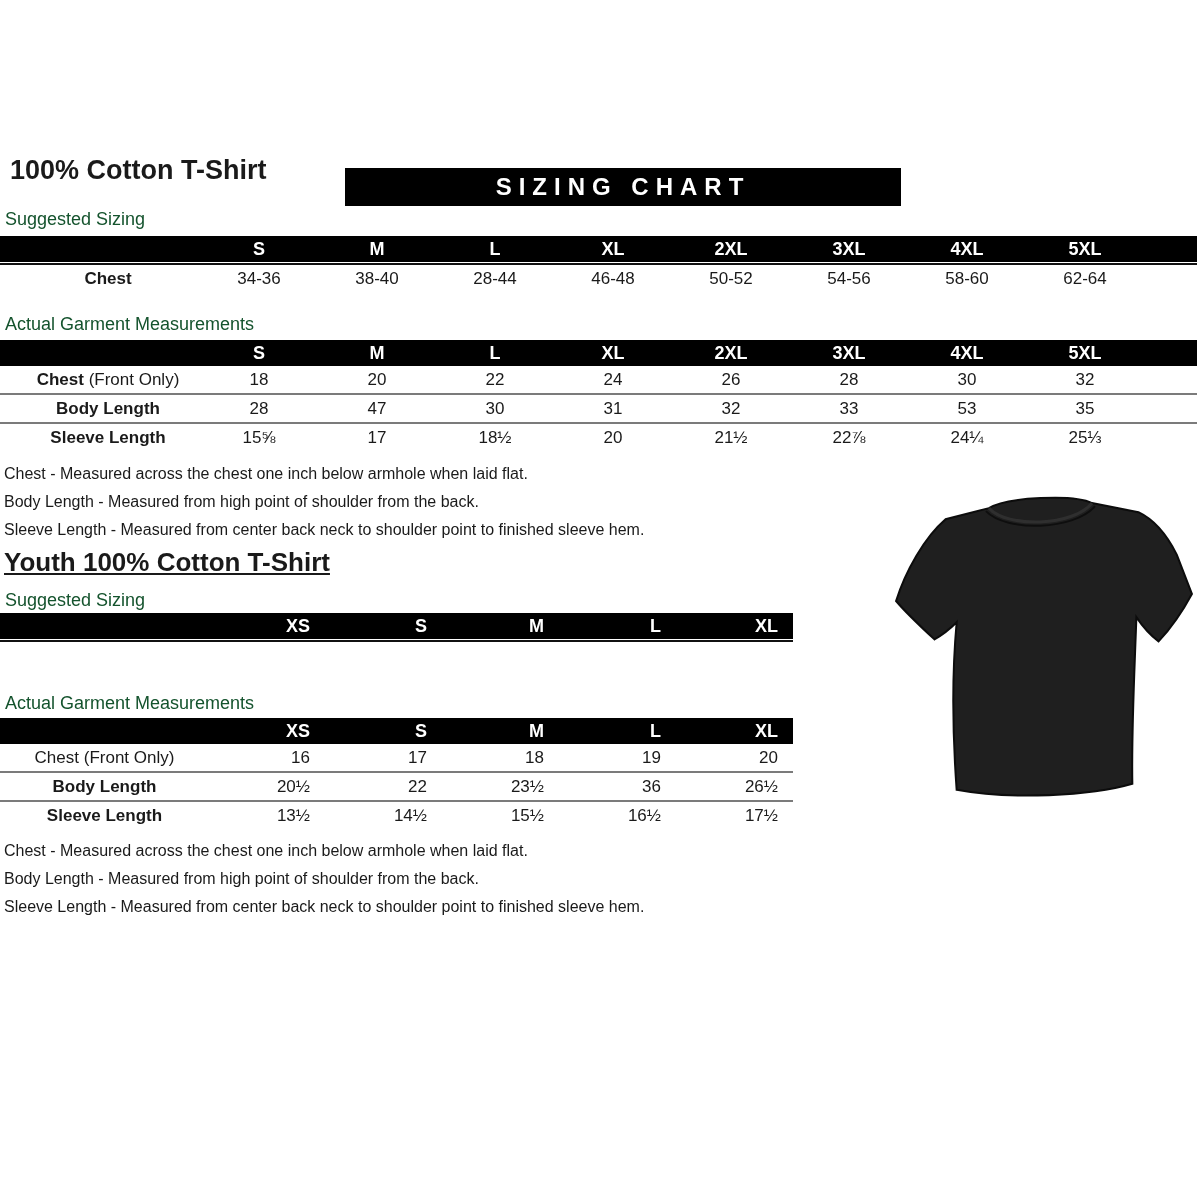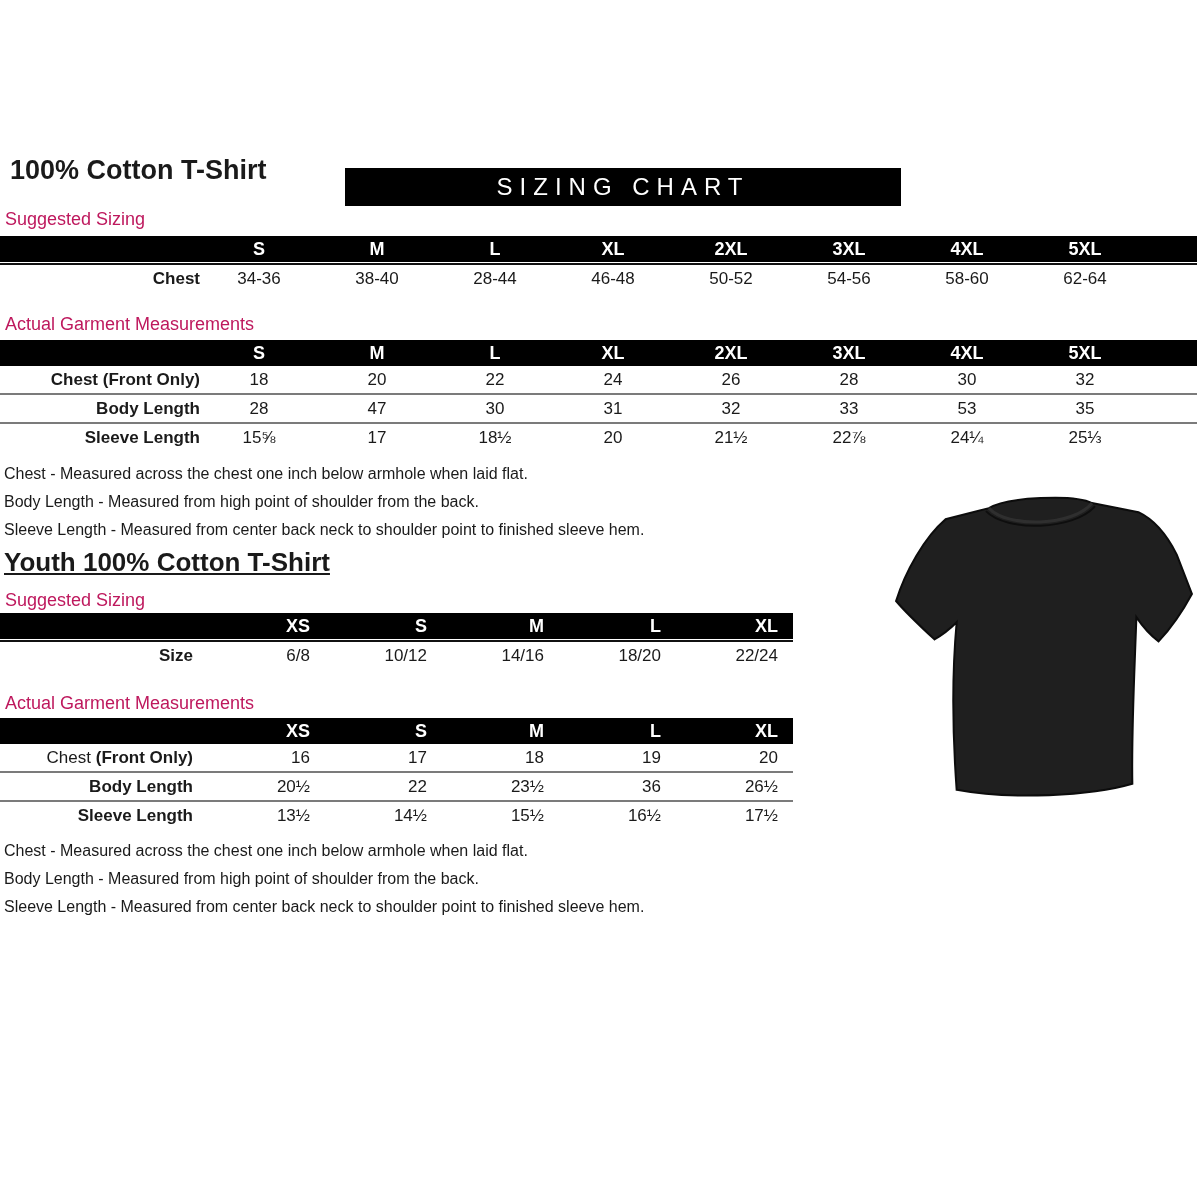--- a/index.html
+++ b/index.html
@@ -7,45 +7,45 @@
     width:1200px; height:1200px; background:#ffffff;
     font-family:"Liberation Sans", sans-serif; color:#1a1a1a;
     position:relative; overflow:hidden;
   }
   .abs { position:absolute; }
 
   
   #main-title   { left:10px;  top:155px; font-size:27px; font-weight:bold; }
   #banner       { left:345px; top:168px; width:556px; height:38px; background:#000;
                   display:flex; align-items:center; justify-content:center; }
-  #banner span  { color:#fff; font-weight:normal; font-size:24px; letter-spacing:7px; }
-  .section-label{ font-size:18px; color:#be185d; }
+  #banner span  { color:#fff; font-weight:bold; font-size:24px; letter-spacing:7px; }
+  .section-label{ font-size:18px; color:#14532d; }
   #adult-sug-label { left:5px; top:209px; }
   #adult-act-label { left:5px; top:314px; }
   #youth-title  { left:4px; top:547px; font-size:26px; font-weight:bold;text-decoration:underline; }
   #youth-sug-label { left:5px; top:590px; }
   #youth-act-label { left:5px; top:693px; }
 
   
   .tbl   { left:0; }
   #t1    { top:236px; width:1197px; }
   #t2    { top:340px; width:1197px; }
   #t3    { top:613px; width:793px;  }
   #t4    { top:718px; width:793px;  }
   .thead { display:flex; background:#000; color:#fff; height:26px;
            align-items:center; font-weight:bold; font-size:18px; }
   .trow  { display:flex; height:27px; align-items:center; font-size:17px; }
   .adult .lc { width:200px; }
   .adult .c  { width:118px; text-align:center; }
   .youth .lc { width:193px; }
   .youth .c  { width:117px; text-align:right; }
-  .lc    { padding-left:16px; box-sizing:border-box; text-align:right; }
+  .lc    { padding-left:16px; box-sizing:border-box; text-align:center; }
   .lbl   { font-weight:bold; }
   .lbl.rg{ font-weight:normal; }
-  .sfx   { font-weight:bold; }
+  .sfx   { font-weight:normal; }
   .hsep  { height:2px; background:#111; margin-top:1px; }
   .rsep  { height:2px; background:#7b7b7b; }
 
   
   .notes { left:4px; font-size:16px; }
   .notes div { height:28px; line-height:28px; white-space:nowrap; }
   #notes1 { top:460px; }
   #notes2 { top:837px; }
 
   
@@ -155,28 +155,20 @@
 <div class="abs tbl youth" id="t3">
   <div class="thead">
     <div class="lc"></div>
     <div class="c">XS</div>
     <div class="c">S</div>
     <div class="c">M</div>
     <div class="c">L</div>
     <div class="c">XL</div>
   </div>
   <div class="hsep"></div>
-  <div class="trow">
-    <div class="lc"><span class="lbl">Size</span><span class="sfx"></span></div>
-    <div class="c">6/8</div>
-    <div class="c">10/12</div>
-    <div class="c">14/16</div>
-    <div class="c">18/20</div>
-    <div class="c">22/24</div>
-  </div>
 </div>
 
 <div class="abs section-label" id="youth-act-label">Actual Garment Measurements</div>
 
 <div class="abs tbl youth" id="t4">
   <div class="thead">
     <div class="lc"></div>
     <div class="c">XS</div>
     <div class="c">S</div>
     <div class="c">M</div>

